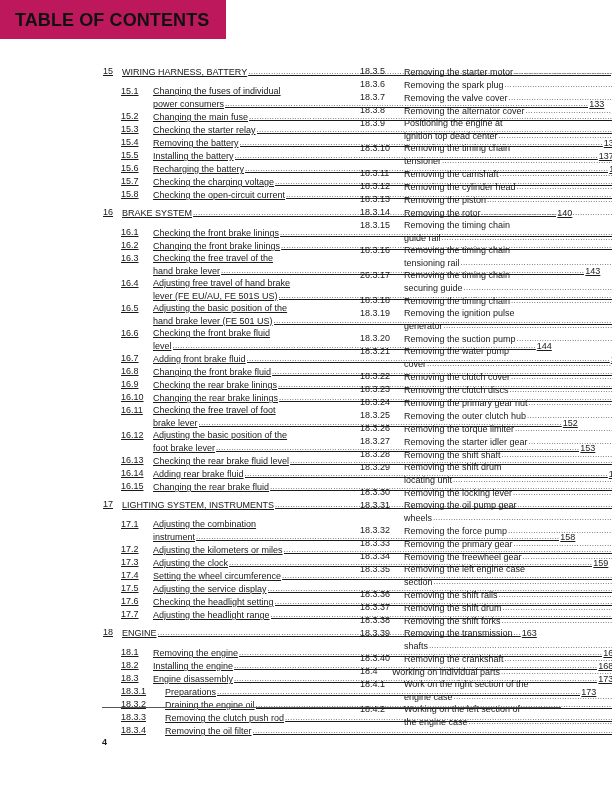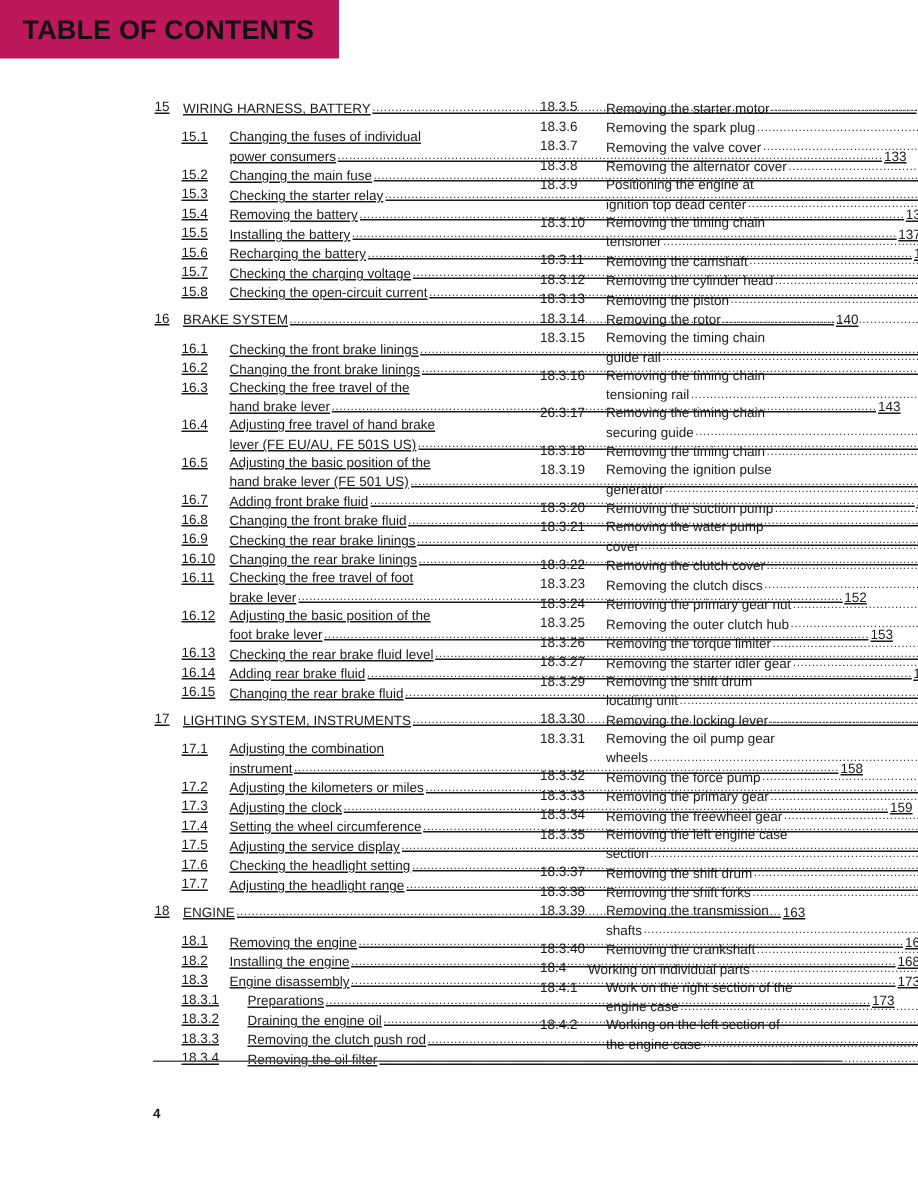--- a/index.html
+++ b/index.html
@@ -187,20 +187,33 @@
         <div class="line">
           <span class="txt">Adjusting the basic position of the</span>
         </div>
         <div class="line">
           <span class="txt">hand brake lever (FE 501 US)</span>
           <span class="dots"></span>
         </div>
       </div>
     </div>
     <div class="entry sub">
+      <span class="num">16.6</span>
+      <div class="title">
+        <div class="line">
+          <span class="txt">Checking the front brake fluid</span>
+        </div>
+        <div class="line">
+          <span class="txt">level</span>
+          <span class="dots"></span>
+          <span class="pg">144</span>
+        </div>
+      </div>
+    </div>
+    <div class="entry sub">
       <span class="num">16.7</span>
       <div class="title">
         <div class="line">
           <span class="txt">Adding front brake fluid</span>
           <span class="dots"></span>
           <span class="pg">145</span>
         </div>
       </div>
     </div>
     <div class="entry sub">
@@ -662,20 +675,29 @@
     <div class="entry r-sub">
       <span class="num">18.3.27</span>
       <div class="title">
         <div class="line">
           <span class="txt">Removing the starter idler gear</span>
           <span class="dots"></span>
         </div>
       </div>
     </div>
     <div class="entry r-sub">
+      <span class="num">18.3.28</span>
+      <div class="title">
+        <div class="line">
+          <span class="txt">Removing the shift shaft</span>
+          <span class="dots"></span>
+        </div>
+      </div>
+    </div>
+    <div class="entry r-sub">
       <span class="num">18.3.29</span>
       <div class="title">
         <div class="line">
           <span class="txt">Removing the shift drum</span>
         </div>
         <div class="line">
           <span class="txt">locating unit</span>
           <span class="dots"></span>
         </div>
       </div>
@@ -729,20 +751,29 @@
       </div>
     </div>
     <div class="entry r-sub">
       <span class="num">18.3.35</span>
       <div class="title">
         <div class="line">
           <span class="txt">Removing the left engine case</span>
         </div>
         <div class="line">
           <span class="txt">section</span>
+          <span class="dots"></span>
+        </div>
+      </div>
+    </div>
+    <div class="entry r-sub">
+      <span class="num">18.3.36</span>
+      <div class="title">
+        <div class="line">
+          <span class="txt">Removing the shift rails</span>
           <span class="dots"></span>
         </div>
       </div>
     </div>
     <div class="entry r-sub">
       <span class="num">18.3.37</span>
       <div class="title">
         <div class="line">
           <span class="txt">Removing the shift drum</span>
           <span class="dots"></span>

